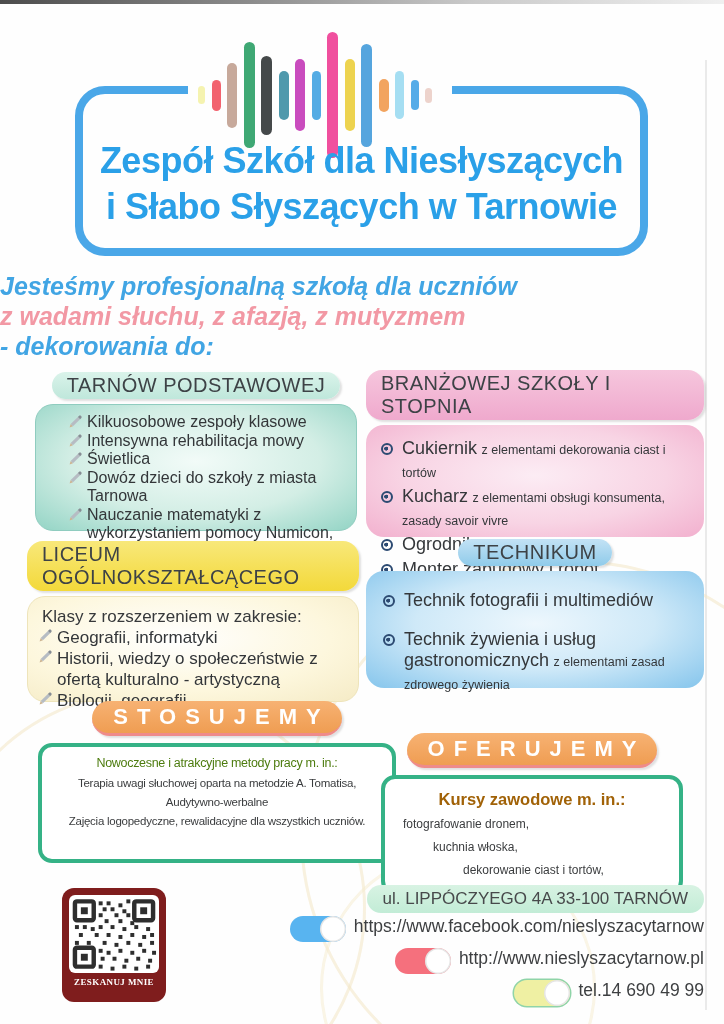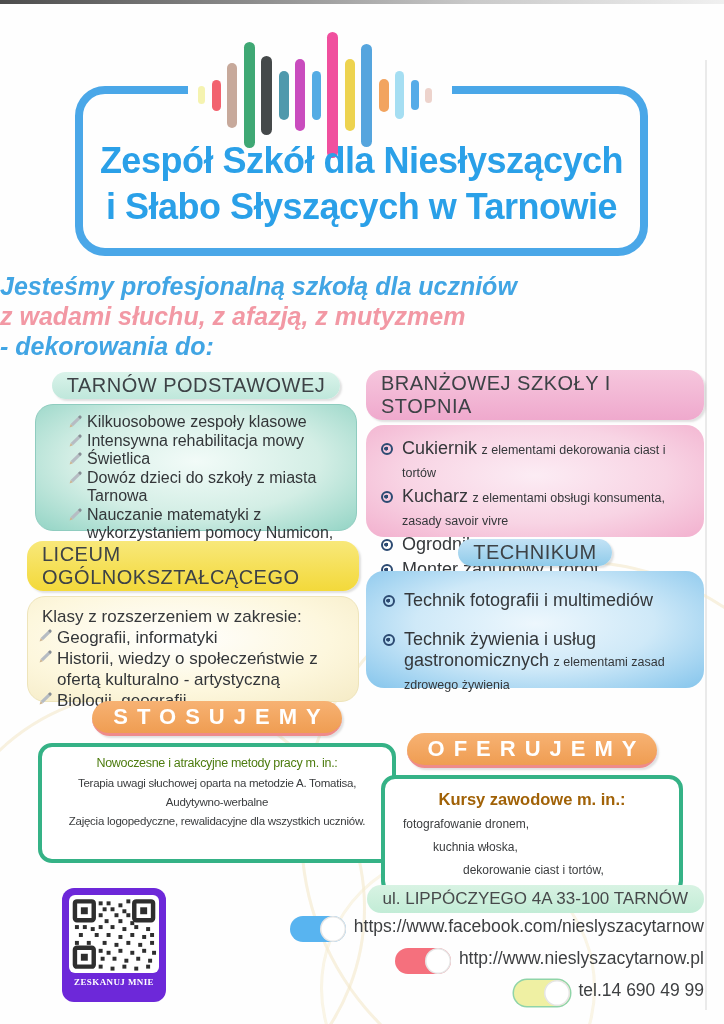--- a/index.html
+++ b/index.html
@@ -68,21 +68,21 @@
   .tech .blist li{margin-bottom:16px;}
 
   .box3{padding:7px 8px;text-align:center;}
   .b3-title{font-weight:normal;font-size:12.5px;letter-spacing:-0.3px;margin:2px 0 7px;white-space:nowrap;color:#4d7c0f;}
   .b3-line{font-size:11.5px;letter-spacing:-0.25px;margin-bottom:7px;color:#3a3c3e;}
   .of-title{font-weight:bold;font-size:16.5px;text-align:center;margin:4px 0 8px;color:#a16207;}
   .of-line{font-size:12px;text-align:left;margin-bottom:9px;color:#3a3c3e;}
   .of0{margin-left:10px}.of1{margin-left:40px}.of2{margin-left:70px}.of3{margin-left:100px}
 
   
-  #qr{position:absolute;left:62px;top:888px;width:104px;height:114px;background:#6d28d9;border-radius:12px;
+  #qr{position:absolute;left:62px;top:888px;width:104px;height:114px;background:#7f1d1d;border-radius:12px;
       text-align:center;z-index:2;}
   .qr-white{width:90px;height:78px;margin:7px auto 0;background:#fff;border-radius:6px;overflow:hidden;}
   .qr-label{margin-top:4px;color:#fff;font-size:9px;font-weight:bold;font-family:"Liberation Serif",serif;letter-spacing:0.4px;}
   #contact{position:absolute;right:20px;top:885px;display:flex;flex-direction:column;align-items:flex-end;gap:3px;z-index:2;}
   .addr{background:linear-gradient(180deg,#d8f3e3,#c2ecd6);border-radius:15px;padding:4px 16px;font-size:17px;color:#47494b;}
   .lrow{display:flex;align-items:flex-start;gap:8px;height:29px;font-size:17.5px;color:#3d3f41;}
   .toggle{width:56px;height:26px;border-radius:13px;position:relative;display:inline-block;background:#ccc;}
   .toggle .knob{position:absolute;right:0;top:0;width:26px;height:26px;border-radius:50%;background:#fff;
         box-shadow:inset 0 0 0 1.5px rgba(0,0,0,0.10);}
   .toggle-yellow{box-shadow:0 0 0 1.5px #8fd4a8;}

